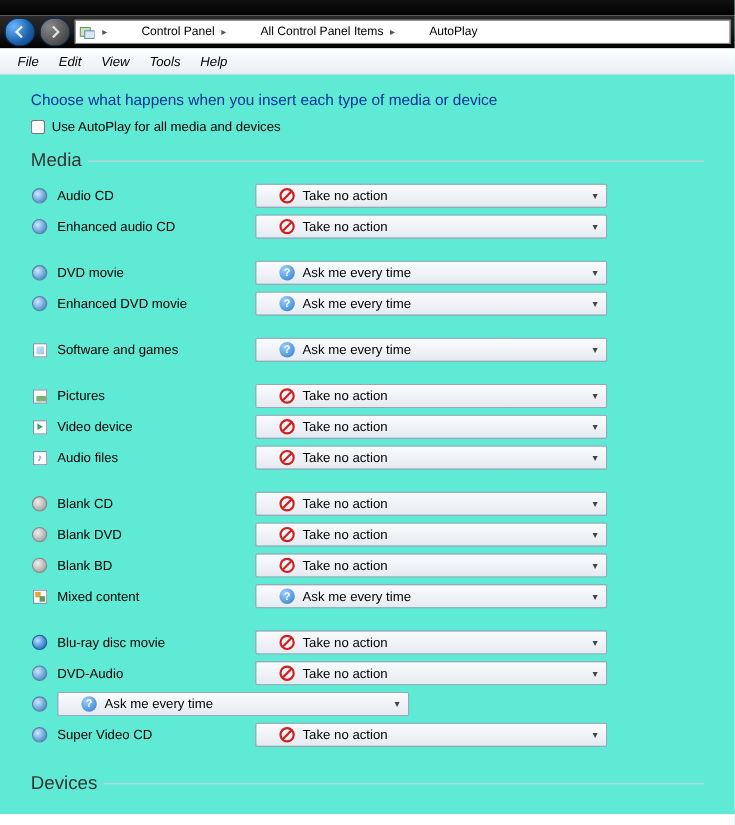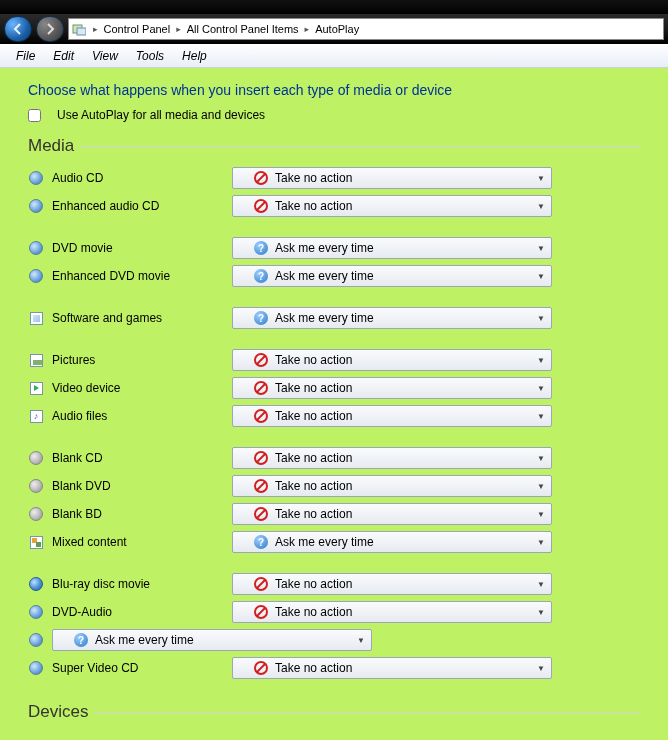--- a/index.html
+++ b/index.html
@@ -18,34 +18,34 @@
   border: 1px solid #0a2f55; display: flex; align-items: center; justify-content: center;
   color: #e8f3ff; font-size: 14px;
 }
 .navbtn.disabled { background: radial-gradient(circle at 30% 30%, #888, #555 60%, #333); color:#ccc; }
 .breadcrumb {
   flex: 1; height: 22px; background: #fff; border: 1px solid #888;
   display: flex; align-items: center; font-size: 11px; color: #000;
 }
 .bc-icon { width: 20px; display:flex; justify-content:center; color:#2a6; }
 .bc-sep { color: #555; padding: 0 4px; font-size: 9px; }
-.bc-item { padding: 0 2px; }
+.bc-item { padding: 0 2px; margin-left: 25px; }
 
 
 .menubar {
   height: 24px; background: linear-gradient(to bottom, #fdfeff, #e8eef7);
   border-top: 1px solid #fff; border-bottom: 1px solid #c8d0dc;
   display: flex; align-items: center; padding: 0 8px; gap: 2px; font-size: 12px; font-style: italic;
 }
 .menubar span { padding: 2px 8px; }
 
 
-.content { padding: 14px 28px 10px 28px; background: #bef264; }
+.content { padding: 14px 28px 10px 28px; background: #5eead4; }
 .heading { color: #003399; font-size: 14px; margin-bottom: 10px; }
-.chkrow { display: flex; align-items: center; gap: 16px; font-size: 12px; margin-bottom: 14px; }
+.chkrow { display: flex; align-items: center; gap: 6px; font-size: 12px; margin-bottom: 14px; }
 .chkrow input { width: 13px; height: 13px; }
 
 .section-label {
   font-size: 17px; color: #333; margin: 6px 0 8px 0;
   display: flex; align-items: center; gap: 6px;
 }
 .section-label::after { content:""; flex:1; height:1px; background:#d0d4dc; }
 
 .rows { display: flex; flex-direction: column; }
 .row {

